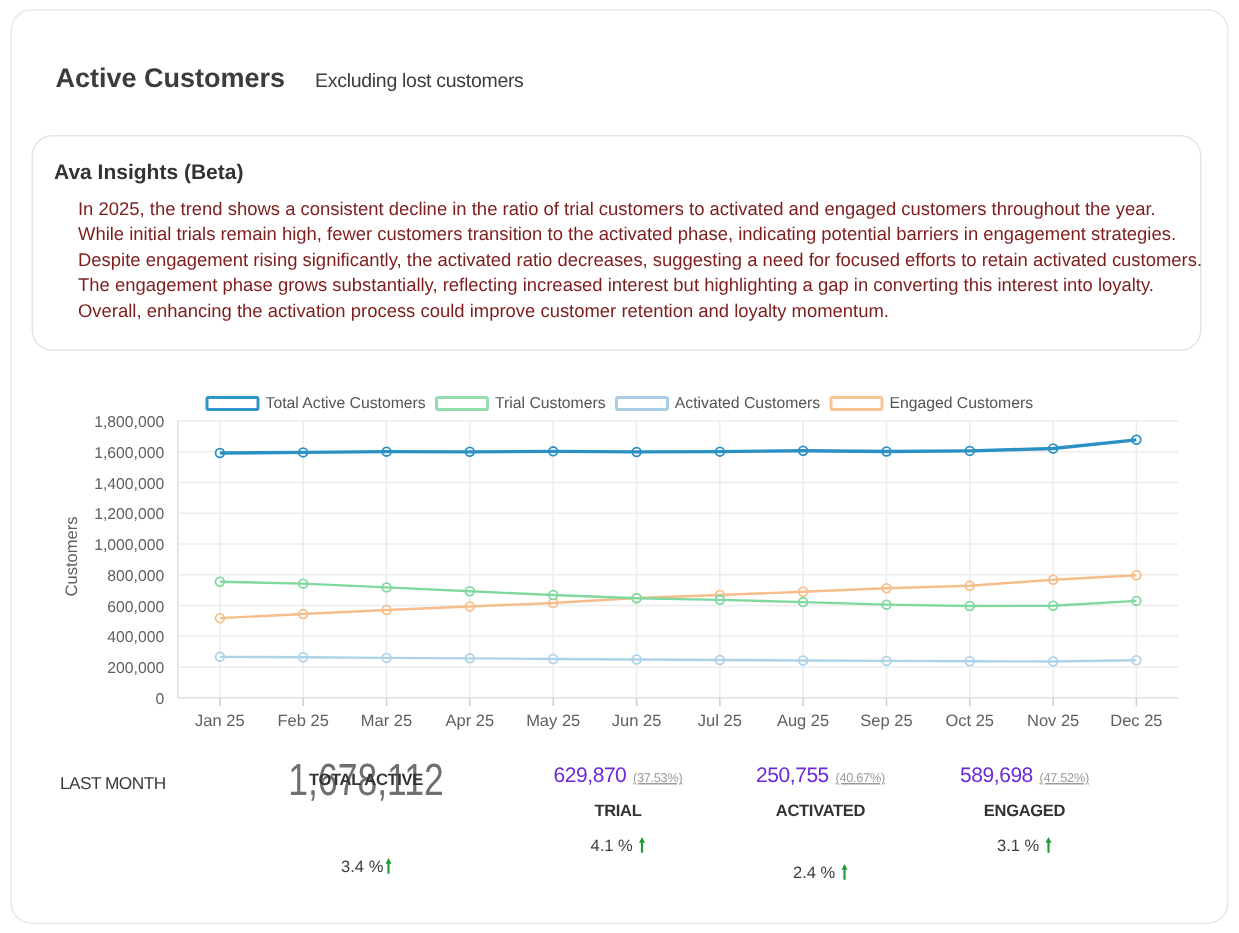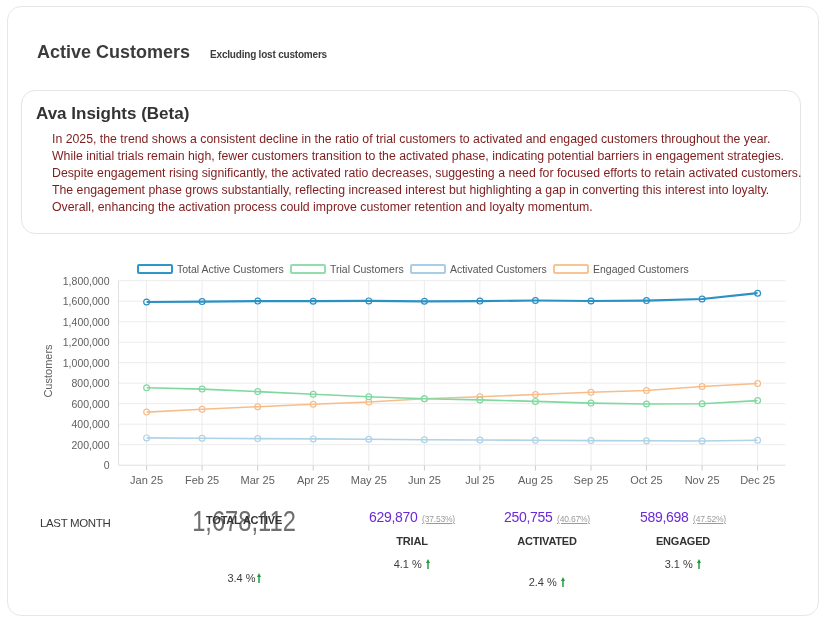--- a/index.html
+++ b/index.html
@@ -1,21 +1,21 @@
 <!DOCTYPE html>
 <html><head>
 <meta charset="utf-8">
 <style>
   html,body{margin:0;padding:0;background:#fff;width:826px;height:622px;overflow:hidden;}
   *{box-sizing:border-box;font-family:"Liberation Sans",sans-serif;}
   .card{position:absolute;left:7px;top:6px;width:812px;height:610px;border:1px solid #e7e7e7;border-radius:14px;background:#fff;}
   .title{position:absolute;left:37px;top:42.5px;font-size:18px;line-height:19px;font-weight:700;color:#3c3c3c;}
-  .subtitle{font-size:10px;font-weight:700;color:#3c3c3c;margin-left:20px;letter-spacing:-0.2px;}
+  .subtitle{font-size:13px;font-weight:400;color:#3c3c3c;margin-left:20px;letter-spacing:-0.2px;}
   .ava{position:absolute;left:21px;top:90px;width:780px;height:144px;border:1px solid #e5e5e5;border-radius:14px;}
-  .ava h3{position:absolute;left:14px;top:16px;margin:0;font-size:17px;line-height:14px;font-weight:700;color:#333;}
+  .ava h3{position:absolute;left:14px;top:16px;margin:0;font-size:14px;line-height:14px;font-weight:700;color:#333;}
   .ava p{position:absolute;left:30px;top:40px;margin:0;font-size:12.3px;line-height:17px;color:#7f1d1d;width:756px;white-space:nowrap;}
   .legend{position:absolute;left:0;top:263px;width:826px;display:flex;justify-content:center;align-items:center;font-size:10.5px;color:#555;}
   .lmark{display:inline-block;width:35.5px;height:10px;border-radius:2px;margin-right:4.2px;}
   .litem{display:flex;align-items:center;margin:0 3.25px;}
   .stats{position:absolute;left:0;top:0;width:826px;}
   .lastmonth{position:absolute;left:40px;top:516.5px;font-size:11.5px;letter-spacing:-0.35px;color:#3a3a3a;}
   .col{position:absolute;text-align:center;}
   .bignum{font-size:30px;line-height:30px;font-weight:300;color:#6f6f6f;transform:scaleX(0.79);transform-origin:50% 50%;}
   .num{font-size:14px;letter-spacing:-0.3px;color:#6d28d9;}
   .pct{font-size:8.5px;letter-spacing:-0.2px;color:#9b9b9b;text-decoration:underline;}

